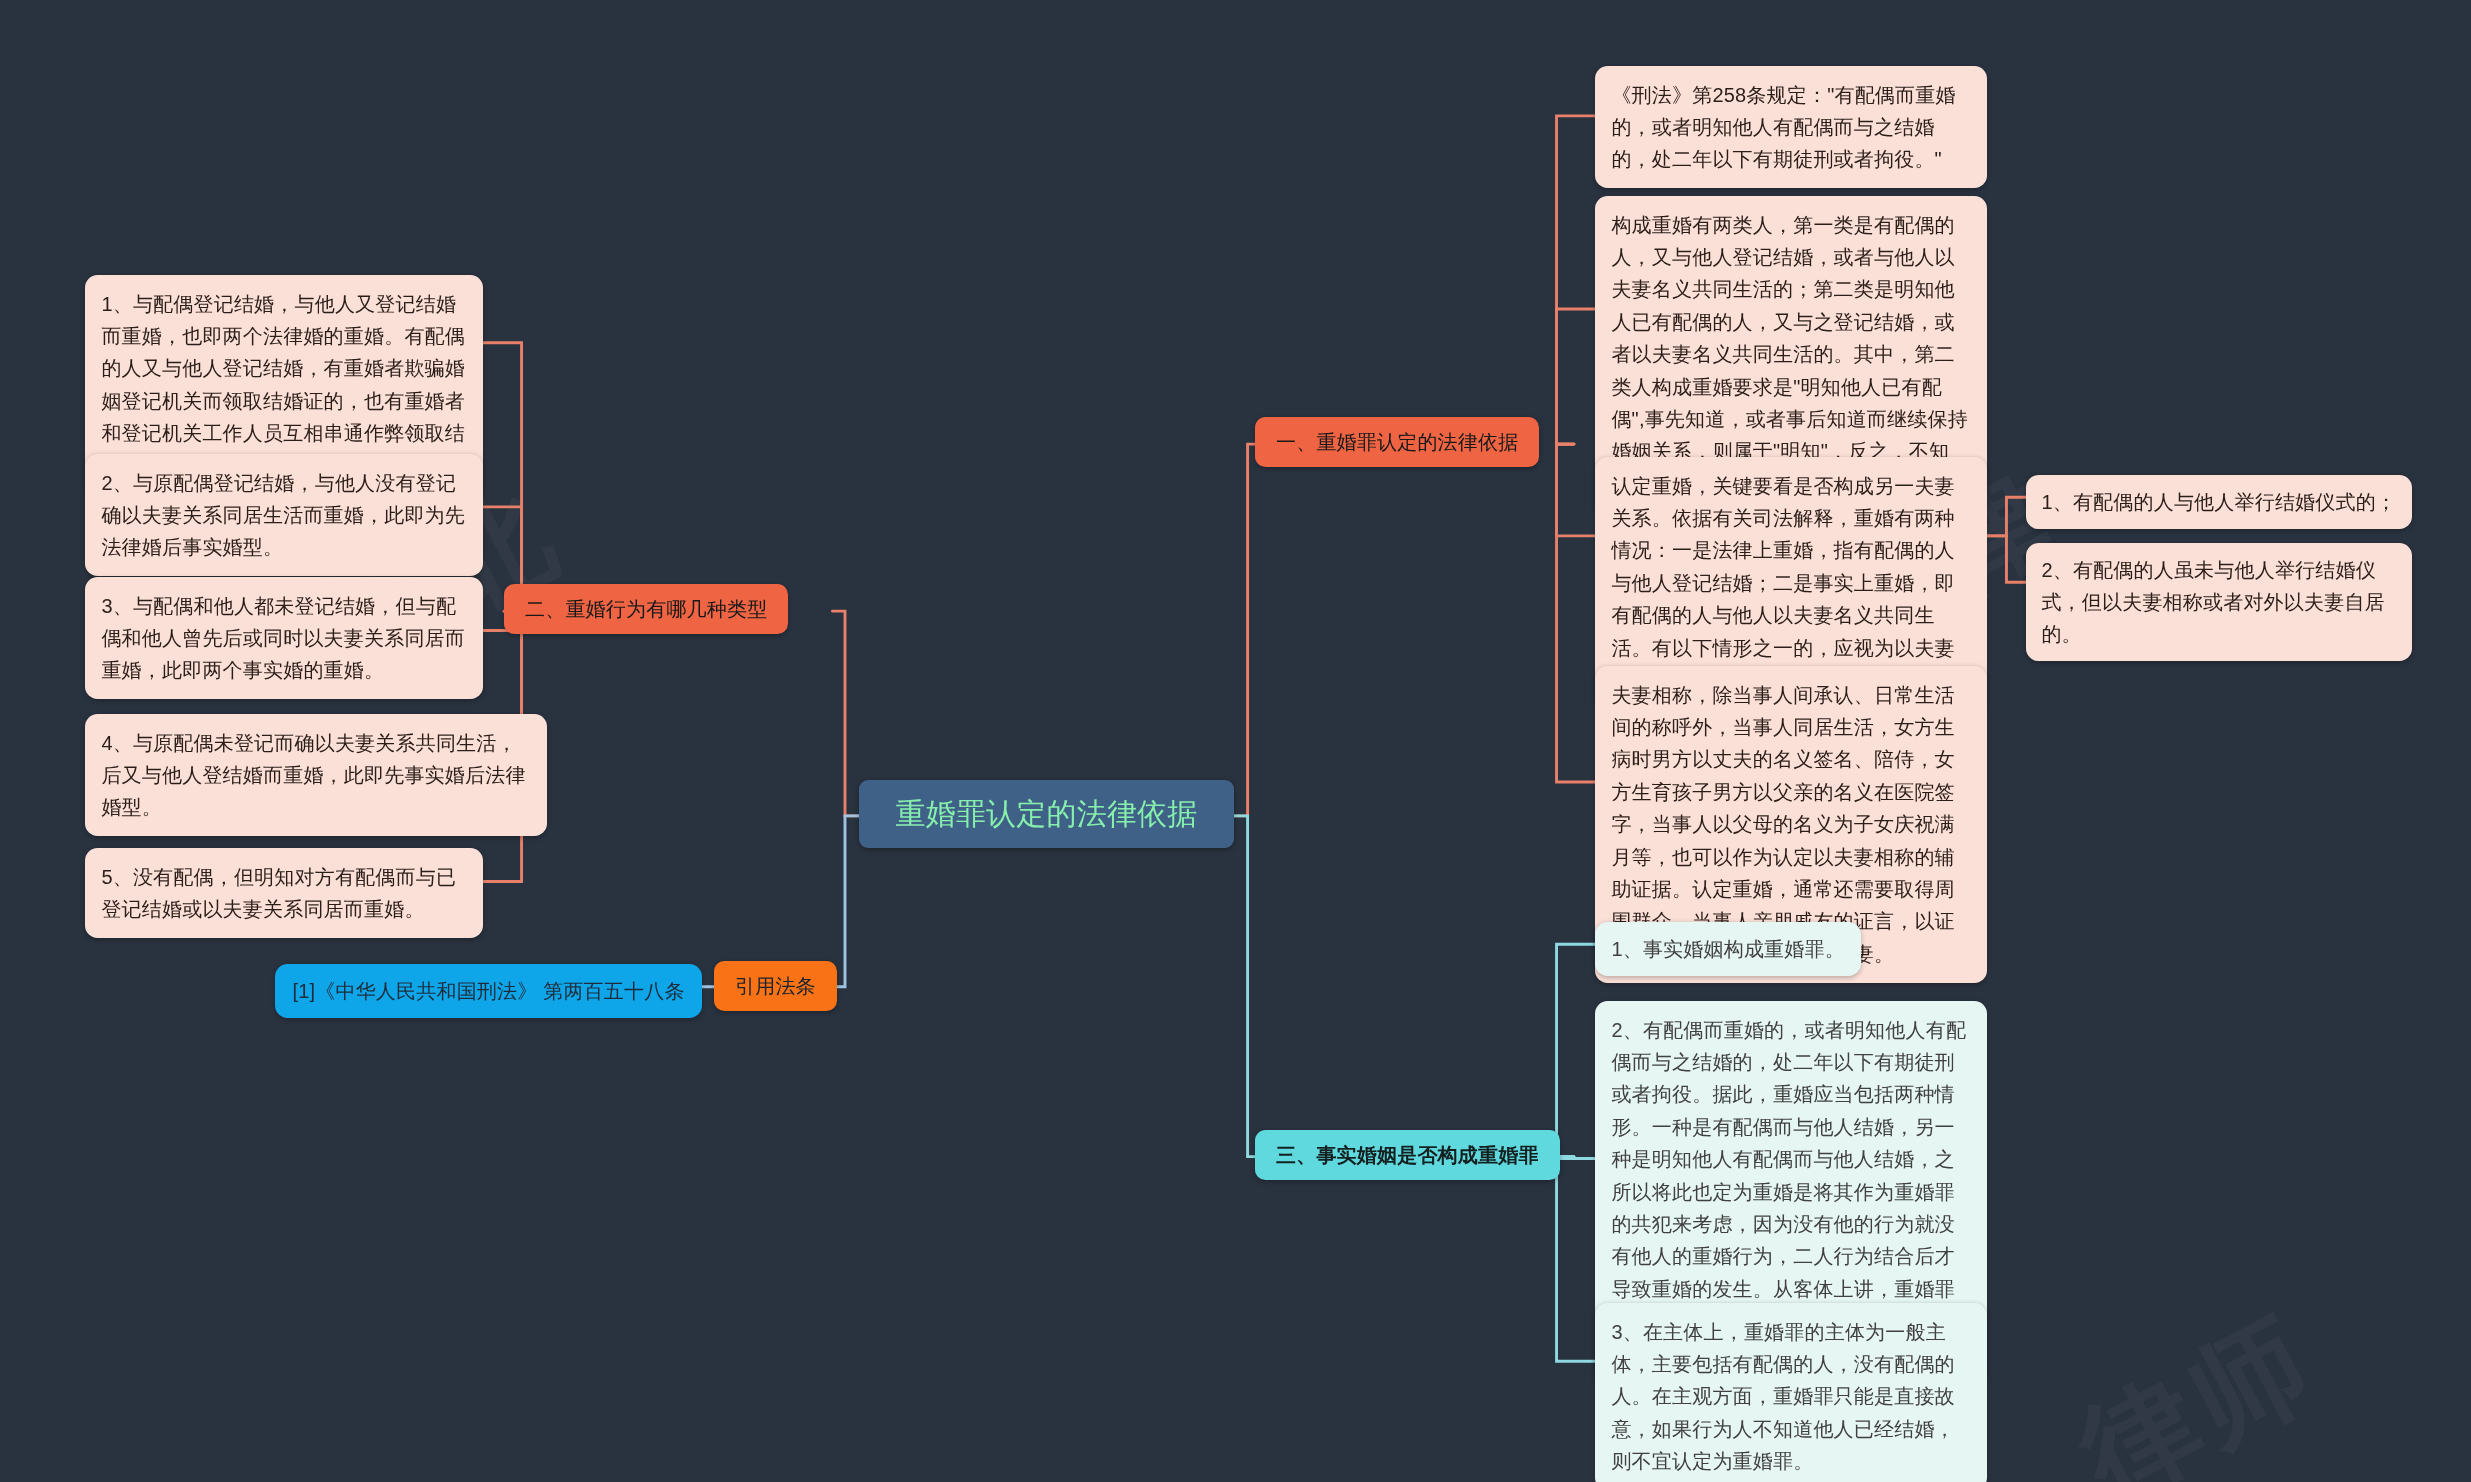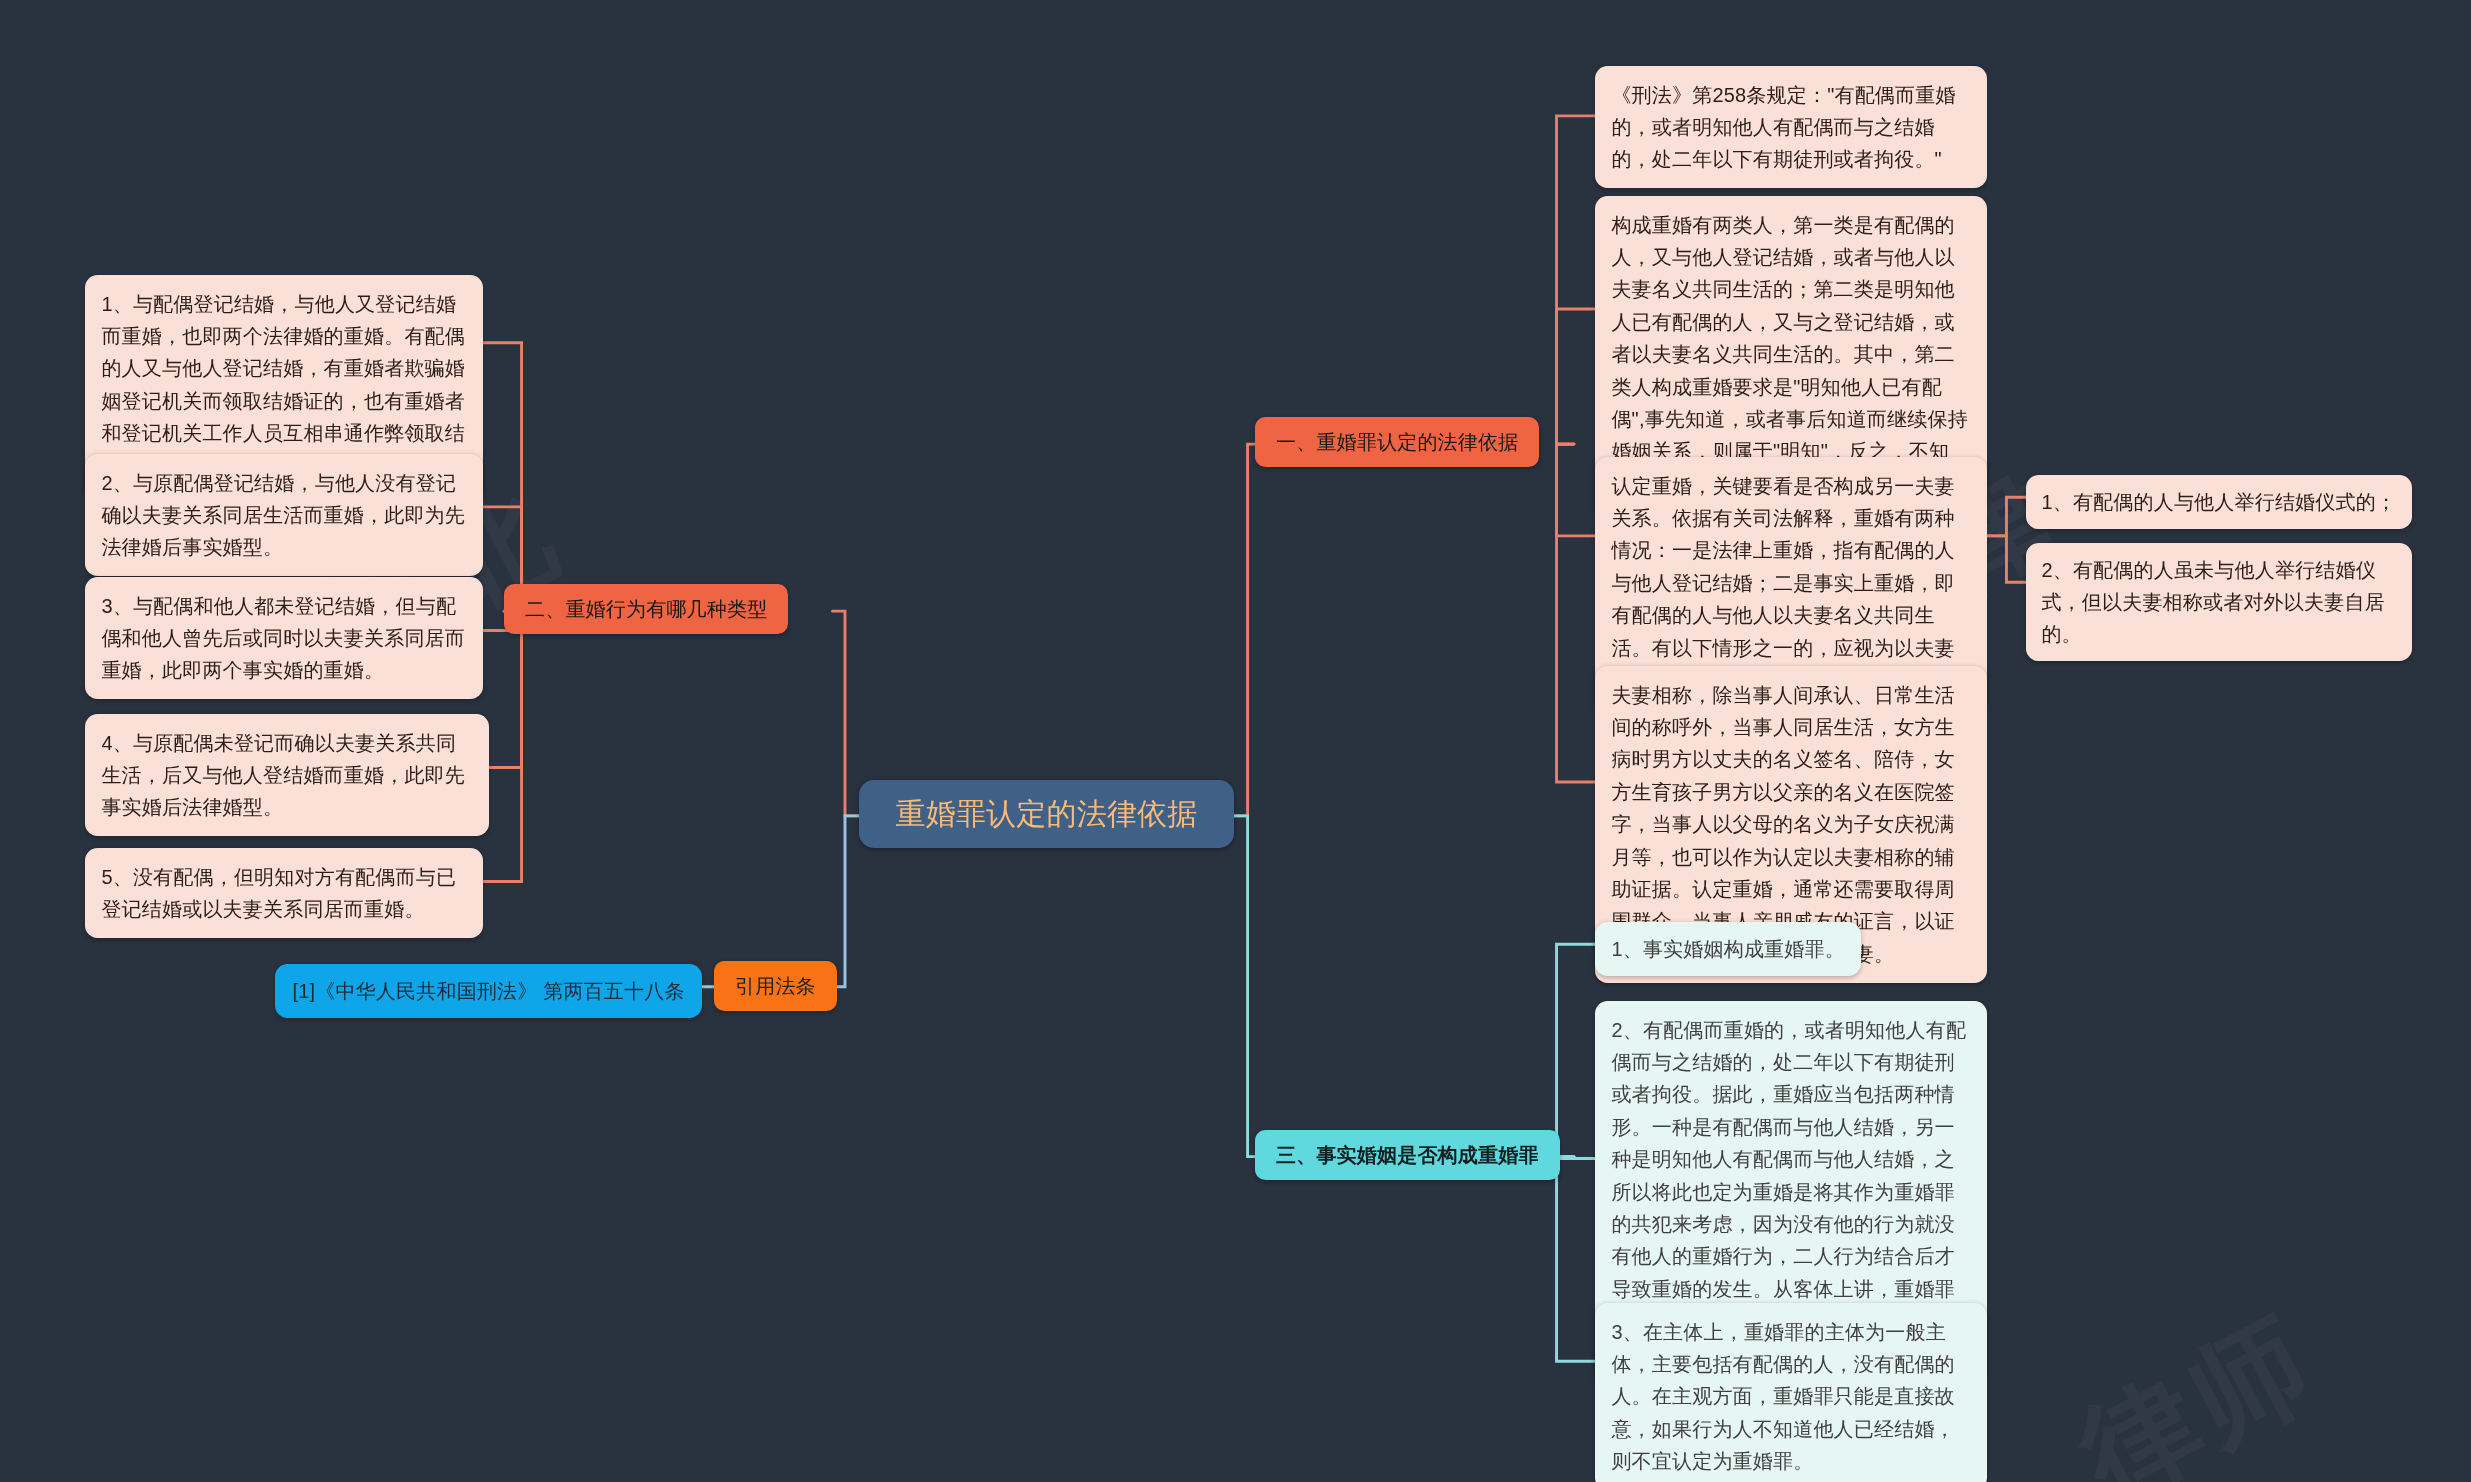--- a/index.html
+++ b/index.html
@@ -20,24 +20,24 @@
     border-radius:13.5px;
     line-height:1.62;
     letter-spacing:0.2px;
     word-break:break-all;
     white-space:pre-wrap;
   }
 
   
   .root{
     background:#3f6188;
-    color:#fdba74;
+    color:#86efac;
     font-size:30px;
     padding:15.4px 25px;
-    border-radius:15px;
+    border-radius:9px;
     white-space:nowrap;
     line-height:1.25;
     box-shadow:0 1.9px 5.8px rgba(0,0,0,.30);
   }
 
   
   .branch{
     font-size:20px;
     padding:12.6px 21px;
     border-radius:10.6px;
@@ -114,21 +114,21 @@
     </g>
   </svg>
 
   <div class="node root" style="left:859px;top:780px;width:375px;text-align:center;">重婚罪认定的法律依据</div>
 
   <div class="node branch orange" style="left:504px;top:584px;">二、重婚行为有哪几种类型</div>
 
   <div class="node leaf pink" style="left:85px;top:275px;width:398px;">1、与配偶登记结婚，与他人又登记结婚而重婚，也即两个法律婚的重婚。有配偶的人又与他人登记结婚，有重婚者欺骗婚姻登记机关而领取结婚证的，也有重婚者和登记机关工作人员互相串通作弊领取结婚证的。</div>
   <div class="node leaf pink" style="left:85px;top:454px;width:398px;">2、与原配偶登记结婚，与他人没有登记确以夫妻关系同居生活而重婚，此即为先法律婚后事实婚型。</div>
   <div class="node leaf pink" style="left:85px;top:577px;width:398px;">3、与配偶和他人都未登记结婚，但与配偶和他人曾先后或同时以夫妻关系同居而重婚，此即两个事实婚的重婚。</div>
-  <div class="node leaf pink" style="left:85px;top:714px;width:404px;">4、与原配偶未登记而确以夫妻关系共同生活，后又与他人登结婚而重婚，此即先事实婚后法律婚型。</div>
+  <div class="node leaf pink" style="left:85px;top:714px;width:462px;">4、与原配偶未登记而确以夫妻关系共同生活，后又与他人登结婚而重婚，此即先事实婚后法律婚型。</div>
   <div class="node leaf pink" style="left:85px;top:848px;width:398px;">5、没有配偶，但明知对方有配偶而与已登记结婚或以夫妻关系同居而重婚。</div>
 
   <div class="node branch blue" style="left:714px;top:961px;">引用法条</div>
 
   <div class="node leaf white" style="left:275px;top:964px;padding:10.6px 17.4px;font-size:20px;">[1]《中华人民共和国刑法》 第两百五十八条</div>
 
   <div class="node branch orange" style="left:1255px;top:417px;">一、重婚罪认定的法律依据</div>
 
   <div class="node leaf pink" style="left:1595px;top:66px;width:392px;">《刑法》第258条规定："有配偶而重婚的，或者明知他人有配偶而与之结婚的，处二年以下有期徒刑或者拘役。"</div>
   <div class="node leaf pink" style="left:1595px;top:196px;width:392px;">构成重婚有两类人，第一类是有配偶的人，又与他人登记结婚，或者与他人以夫妻名义共同生活的；第二类是明知他人已有配偶的人，又与之登记结婚，或者以夫妻名义共同生活的。其中，第二类人构成重婚要求是"明知他人已有配偶",事先知道，或者事后知道而继续保持婚姻关系，则属于"明知"，反之，不知道、受欺骗，则不构成重婚。</div>

